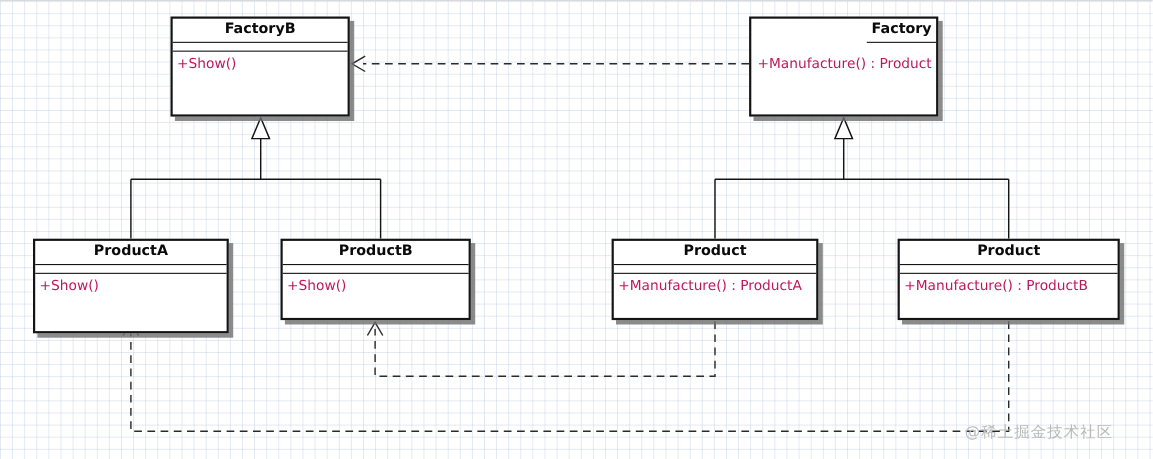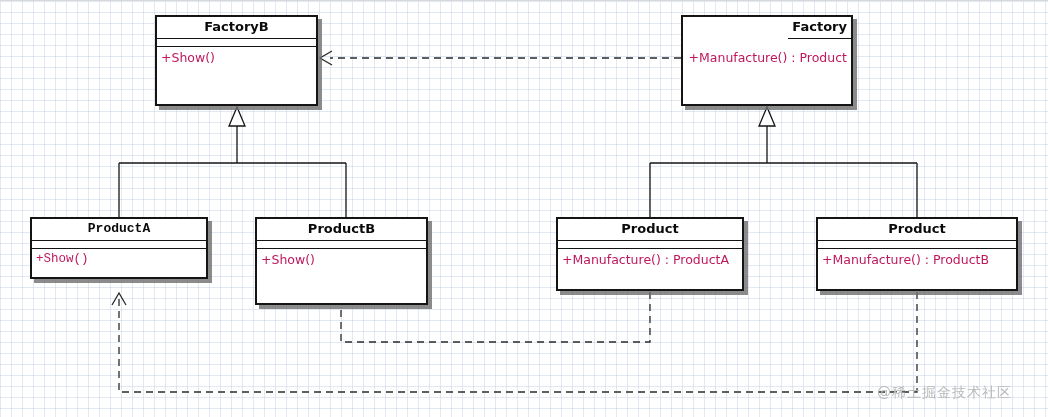--- a/index.html
+++ b/index.html
@@ -45,22 +45,22 @@
     padding: 3px 4px;
     font-size: 12.5px;
     color: #be185d;
     line-height: 15px;
     white-space: nowrap;
   }
 
   
   .pos-product  { left: 155px; top: 14px;  width: 163px; height: 91px; }
   .pos-factory  { left: 681px; top: 14px;  width: 172px; height: 91px; align-items: flex-end; }
-  .pos-producta { left: 30px;  top: 216px; width: 178px; height: 62px; font-family: Liberation Mono, monospace; }
-  .pos-productb { left: 255px; top: 216px; width: 173px; height: 88px; }
+  .pos-producta { left: 30px;  top: 216px; width: 178px; height: 86px; }
+  .pos-productb { left: 255px; top: 216px; width: 173px; height: 74px; }
   .pos-factorya { left: 556px; top: 216px; width: 188px; height: 74px; }
   .pos-factoryb { left: 816px; top: 216px; width: 202px; height: 74px; }
 
   .wires {
     position: absolute;
     left: 0; top: 0;
     width: 1048px;
     height: 417px;
     pointer-events: none;
   }

